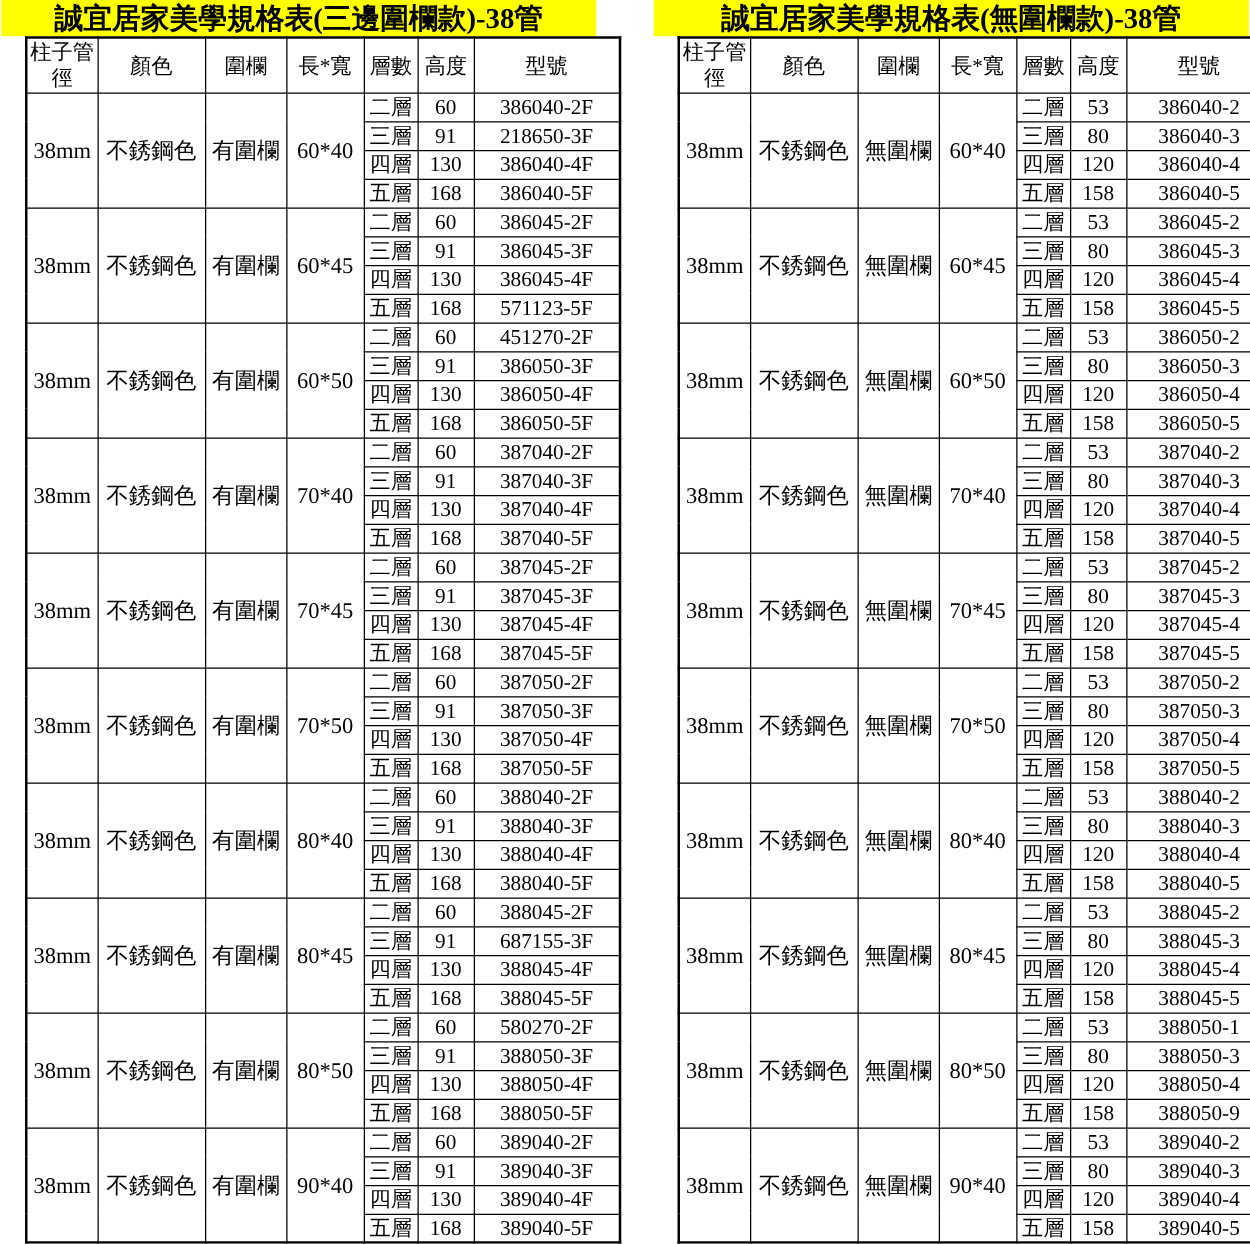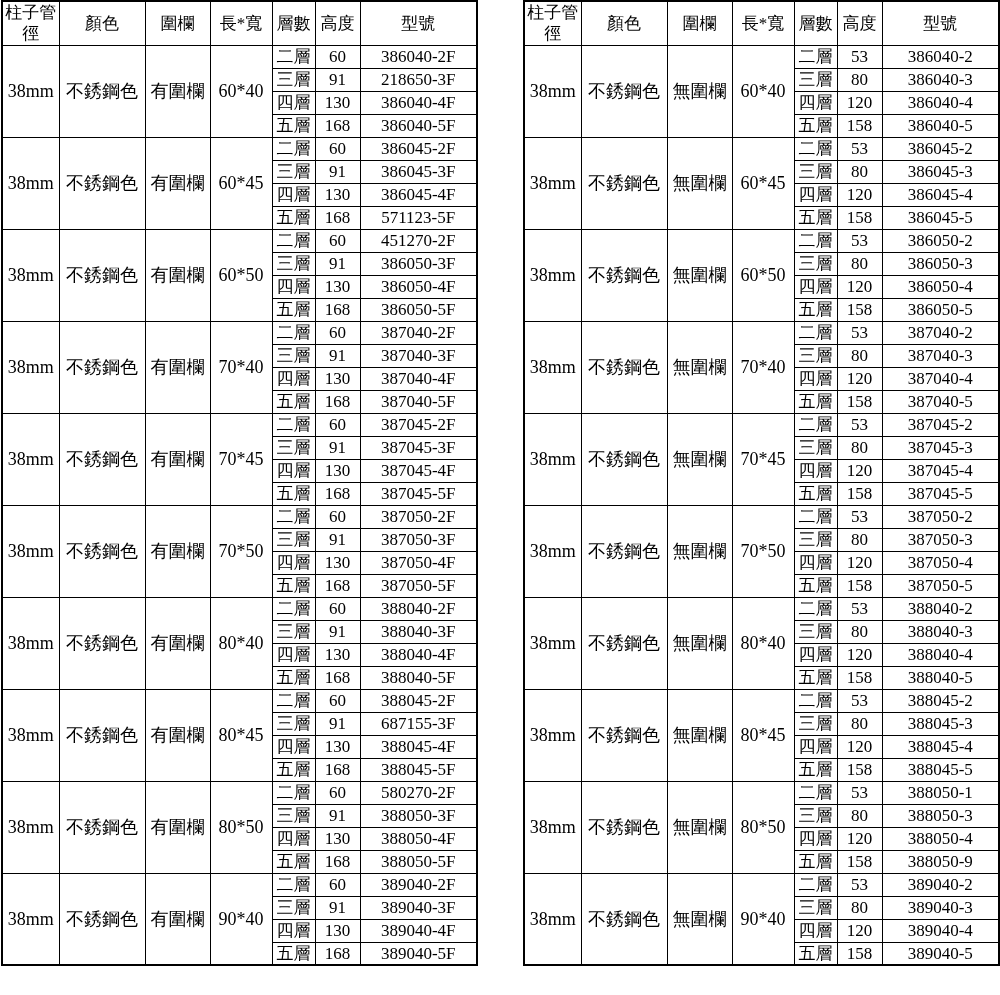--- a/index.html
+++ b/index.html
@@ -26,20 +26,21 @@
     text-align: center;
     font-weight: bold;
     font-size: 23px;
     white-space: nowrap;
   }
   table {
     border-collapse: collapse;
     table-layout: fixed;
     width: 476px;
     border: 2px solid #000;
+    margin-left: 19px;
   }
   th, td {
     border: 1px solid #000;
     text-align: center;
     vertical-align: middle;
     padding: 0;
     overflow: hidden;
   }
   thead tr { height: 43px; }
   th {
@@ -54,20 +55,21 @@
     white-space: nowrap;
     line-height: 1;
   }
   td.group-cell { font-size: 18px; }
 </style>
 </head>
 <body>
 
 <div class="page">
   <section class="spec-table">
+      <div class="title">誠宜居家美學規格表(三邊圍欄款)-38管</div>
       <table>
         <colgroup>
           <col style="width: 57px;">
           <col style="width: 86px;">
           <col style="width: 65px;">
           <col style="width: 62px;">
           <col style="width: 43px;">
           <col style="width: 45px;">
           <col style="width: 117px;">
         </colgroup>
@@ -320,20 +322,21 @@
           </tr>
           <tr>
             <td>五層</td>
             <td>168</td>
             <td>389040-5F</td>
           </tr>
         </tbody>
       </table>
     </section>
   <section class="spec-table">
+      <div class="title">誠宜居家美學規格表(無圍欄款)-38管</div>
       <table>
         <colgroup>
           <col style="width: 57px;">
           <col style="width: 86px;">
           <col style="width: 65px;">
           <col style="width: 62px;">
           <col style="width: 43px;">
           <col style="width: 45px;">
           <col style="width: 117px;">
         </colgroup>

